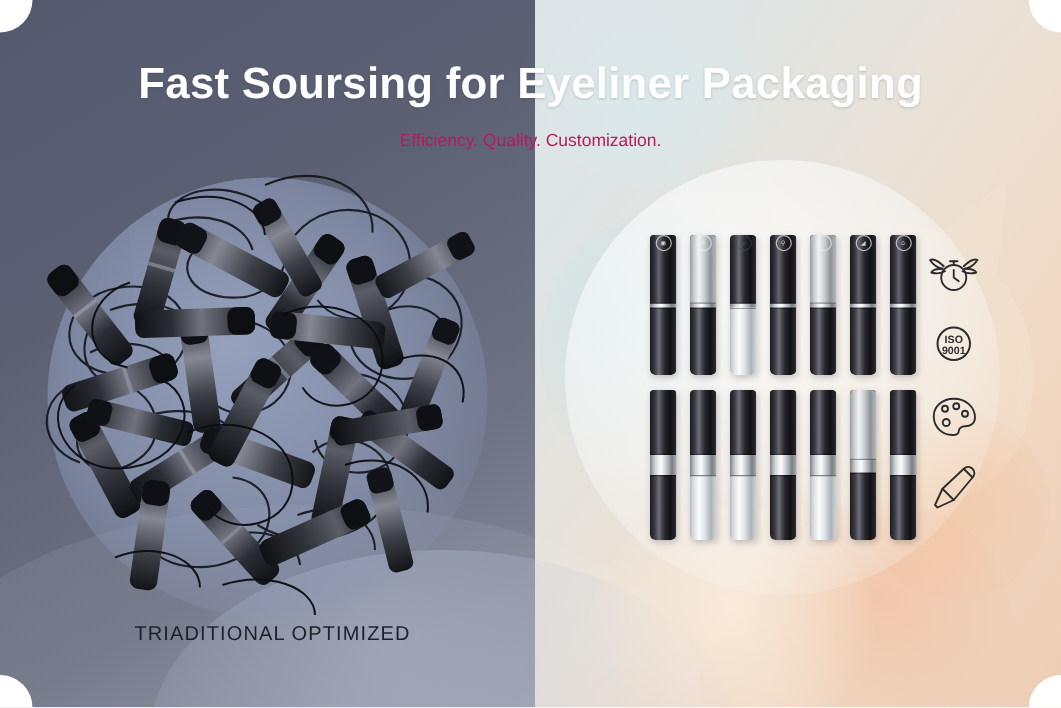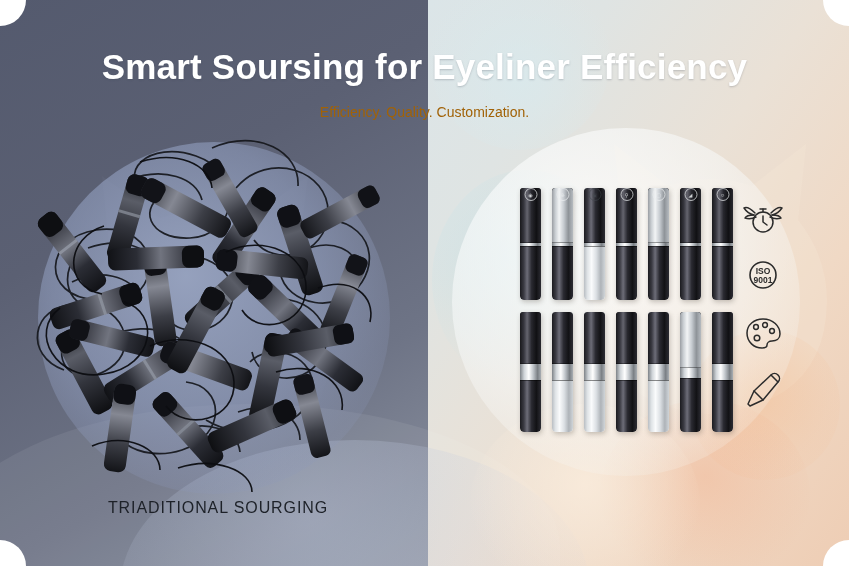--- a/index.html
+++ b/index.html
@@ -99,21 +99,21 @@
     text-align:center;
     font-size:35px;font-weight:bold;letter-spacing:.2px;
     color:#ffffff;
     z-index:20;
     text-shadow:0 1px 2px rgba(60,66,82,.25);
   }
   .subtitle{
     position:absolute;left:0;right:0;top:104px;
     text-align:center;
     font-size:14px;font-weight:normal;
-    color:#a16207;
+    color:#be185d;
     z-index:20;
   }
 
   
   .label{
     position:absolute;top:499px;
     font-size:16px;letter-spacing:.9px;
     color:#1d2128;
     z-index:20;
     text-align:center;
@@ -498,22 +498,22 @@
         <path d="M30 8 L37 15"></path>
       </g>
     </svg>
 
     <span class="sr-only">Fast delivery</span>
     <span class="sr-only">ISO certification</span>
     <span class="sr-only">Custom colors</span>
     <span class="sr-only">Custom design</span>
   </div>
 
-  <div class="title">Smart Soursing for Eyeliner Efficiency</div>
+  <div class="title">Fast Soursing for Eyeliner Packaging</div>
   <div class="subtitle">Efficiency. Quality. Customization.</div>
 
-  <div class="label label-left">TRIADITIONAL SOURGING</div>
+  <div class="label label-left">TRIADITIONAL OPTIMIZED</div>
 
   <div class="corner c-tl"></div>
   <div class="corner c-tr"></div>
   <div class="corner c-bl"></div>
   <div class="corner c-br"></div>
 </div>
 
 </body></html>

